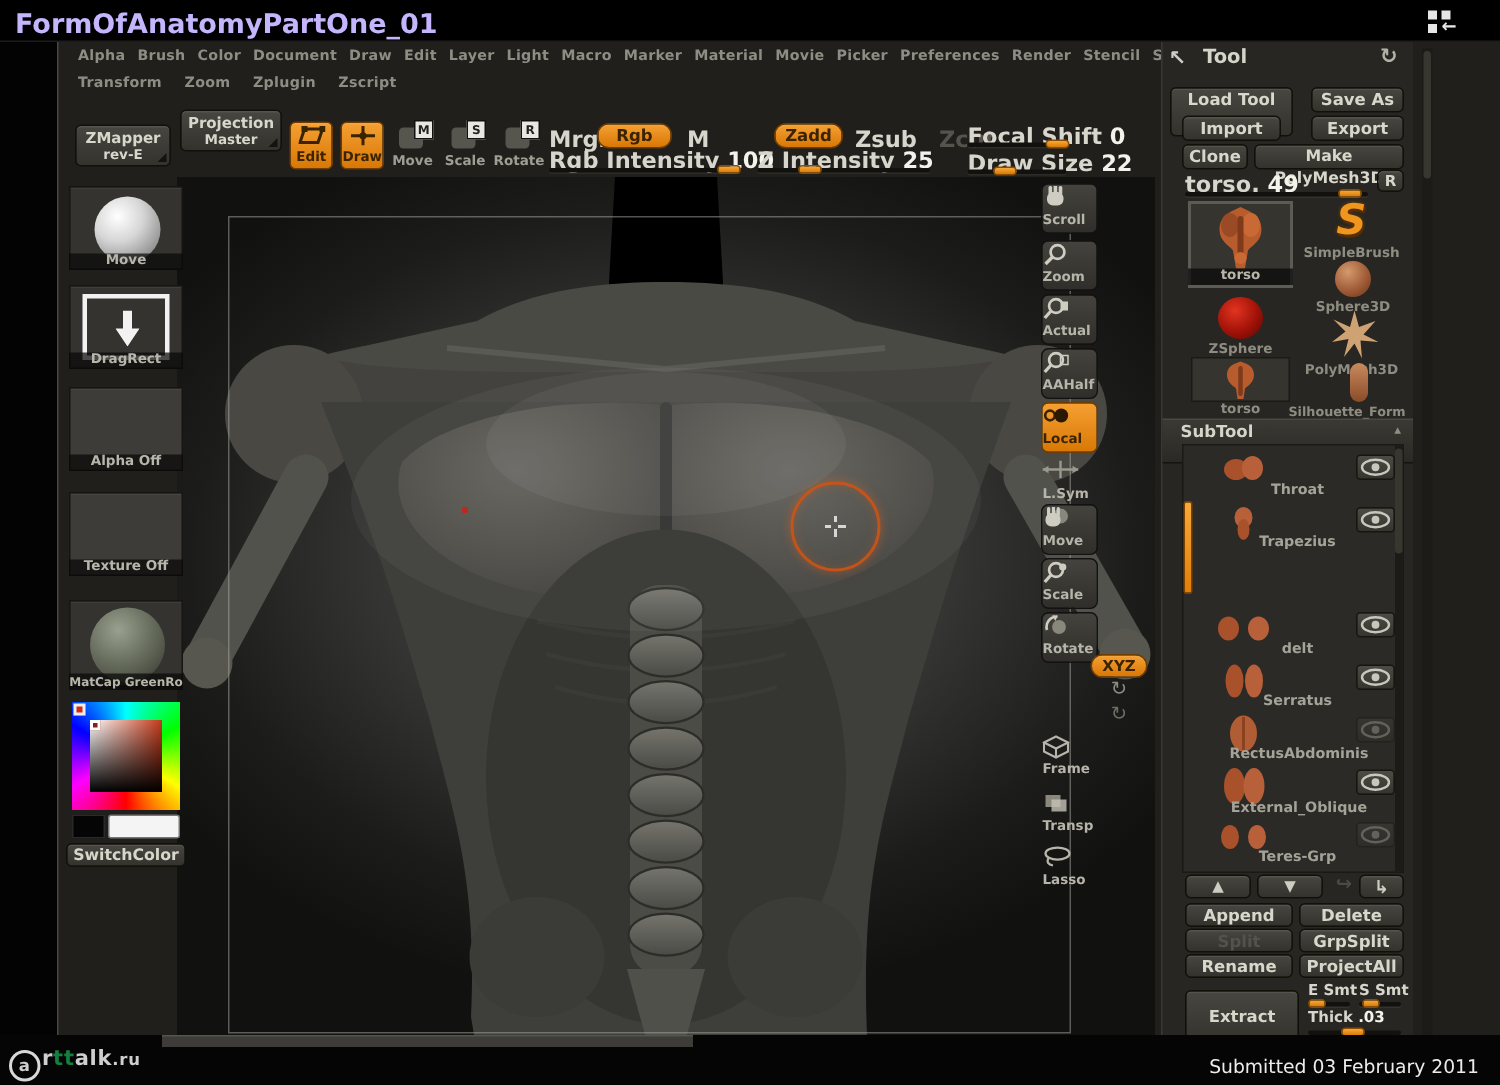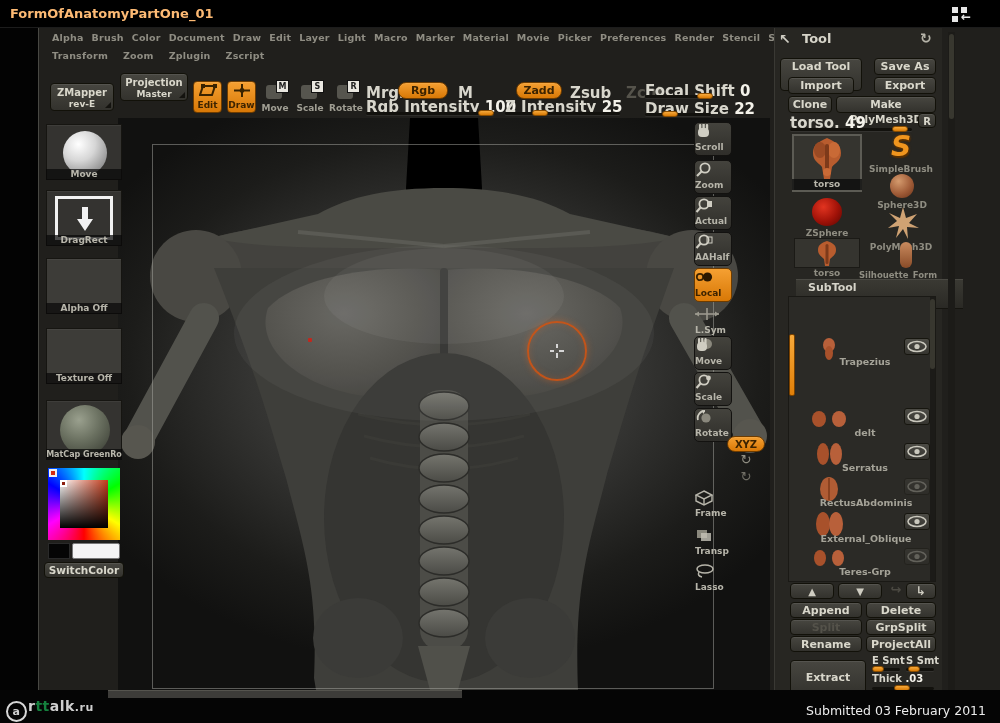--- a/index.html
+++ b/index.html
@@ -1,21 +1,21 @@
 <!DOCTYPE html>
 <html><head>
 <meta charset="utf-8">
 <style>
   html,body{margin:0;padding:0;background:#000;}
   .stage{position:relative;width:1000px;height:723px;background:#000;overflow:hidden;
          font-family:"DejaVu Sans",sans-serif;-webkit-font-smoothing:antialiased;}
   .abs{position:absolute;box-sizing:border-box;}
   
   .titlebar{left:0;top:0;width:1000px;height:28px;background:#000;border-bottom:1px solid #1c1c1c;}
-  .title-text{left:10px;top:6px;color:#fdba74;font-size:13px;font-weight:bold;}
+  .title-text{left:10px;top:6px;color:#c4b5fd;font-size:18px;font-weight:bold;}
   
   .appbg{left:38px;top:28px;width:962px;height:672px;background:#201f1c;}
   .leftblack{left:0;top:28px;width:38px;height:662px;background:#030303;}
   .vdivider{left:38px;top:28px;width:1px;height:662px;background:#6a6964;opacity:.55;}
   
   .menurow{display:flex;gap:8px;color:#8f8d83;font-size:9.5px;font-weight:600;letter-spacing:.2px;}
   .menurow span{cursor:default;}
   .menurow2{gap:15px;}
   
   .btn{background:linear-gradient(#474640,#33322d);border:1px solid #121109;border-radius:4px;
@@ -450,30 +450,41 @@
     <svg width="64" height="28" viewBox="0 0 64 28">
       <path d="M32,2 C38,4 41,6 41,11 C41,16 37,18 35,20 L34,27 L30,27 L29,20 C27,18 23,16 23,11 C23,6 26,4 32,2 Z" fill="#b85c2e"></path>
       <rect x="30.5" y="5" width="3" height="20" rx="1.5" fill="#7e3a1a"></rect>
     </svg>
   </div>
   <div class="abs thumblbl" style="left:794px;top:268px;width:66px;">torso</div>
 
   <div class="abs" style="left:900px;top:242px;width:12px;height:26px;border-radius:6px;background:linear-gradient(#c98a5e,#8a4c28);"></div>
   <div class="abs thumblbl" style="left:852px;top:270px;width:92px;font-size:8.5px;">Silhouette_Form</div>
 
-  <div class="abs subhdr" style="left:796px;top:279px;width:167px;height:30px;">
+  <div class="abs subhdr" style="left:775px;top:279px;width:167px;height:30px;">
     <span>SubTool</span>
     <span class="abs" style="right:8px;top:0;color:#8f8d82;font-size:9px;">▴</span>
   </div>
   <div class="abs sublist" style="left:788px;top:296px;width:148px;height:286px;"></div>
   <div class="abs orangebar" style="left:789px;top:334px;width:6px;height:62px;"></div>
   <div class="abs scrollstrip" style="left:930px;top:297px;width:5px;height:284px;">
     <div class="scrollthumb abs" style="left:0;top:2px;width:5px;height:70px;"></div>
   </div>
 
+  <div class="abs" style="left:790px;top:300px;width:140px;height:35px;">
+    <svg class="abs" style="left:22px;top:2px;" width="34" height="22" viewBox="0 0 34 22">
+        <ellipse cx="12" cy="11" rx="8" ry="7" fill="#a8512b"></ellipse>
+        <ellipse cx="23" cy="10" rx="7" ry="8" fill="#b8603a"></ellipse>
+      </svg>
+    <div class="abs subname" style="left:30px;top:21px;width:90px;">Throat</div>
+    <div class="abs eyebox" style="left:114px;top:3px;"><svg width="24" height="15" viewBox="0 0 24 15">
+          <ellipse cx="12" cy="7.5" rx="9" ry="5" fill="none" stroke="#c9c7bc" stroke-width="1.6"></ellipse>
+          <circle cx="12" cy="7.5" r="2.6" fill="#c9c7bc"></circle>
+        </svg></div>
+  </div>
   <div class="abs" style="left:790px;top:335px;width:140px;height:35px;">
     <svg class="abs" style="left:24px;top:2px;" width="30" height="24" viewBox="0 0 30 24">
         <ellipse cx="15" cy="8" rx="6" ry="7" fill="#b8603a"></ellipse>
         <ellipse cx="15" cy="16" rx="4" ry="7" fill="#a8512b"></ellipse>
       </svg>
     <div class="abs subname" style="left:30px;top:21px;width:90px;">Trapezius</div>
     <div class="abs eyebox" style="left:114px;top:3px;"><svg width="24" height="15" viewBox="0 0 24 15">
           <ellipse cx="12" cy="7.5" rx="9" ry="5" fill="none" stroke="#c9c7bc" stroke-width="1.6"></ellipse>
           <circle cx="12" cy="7.5" r="2.6" fill="#c9c7bc"></circle>
         </svg></div>

